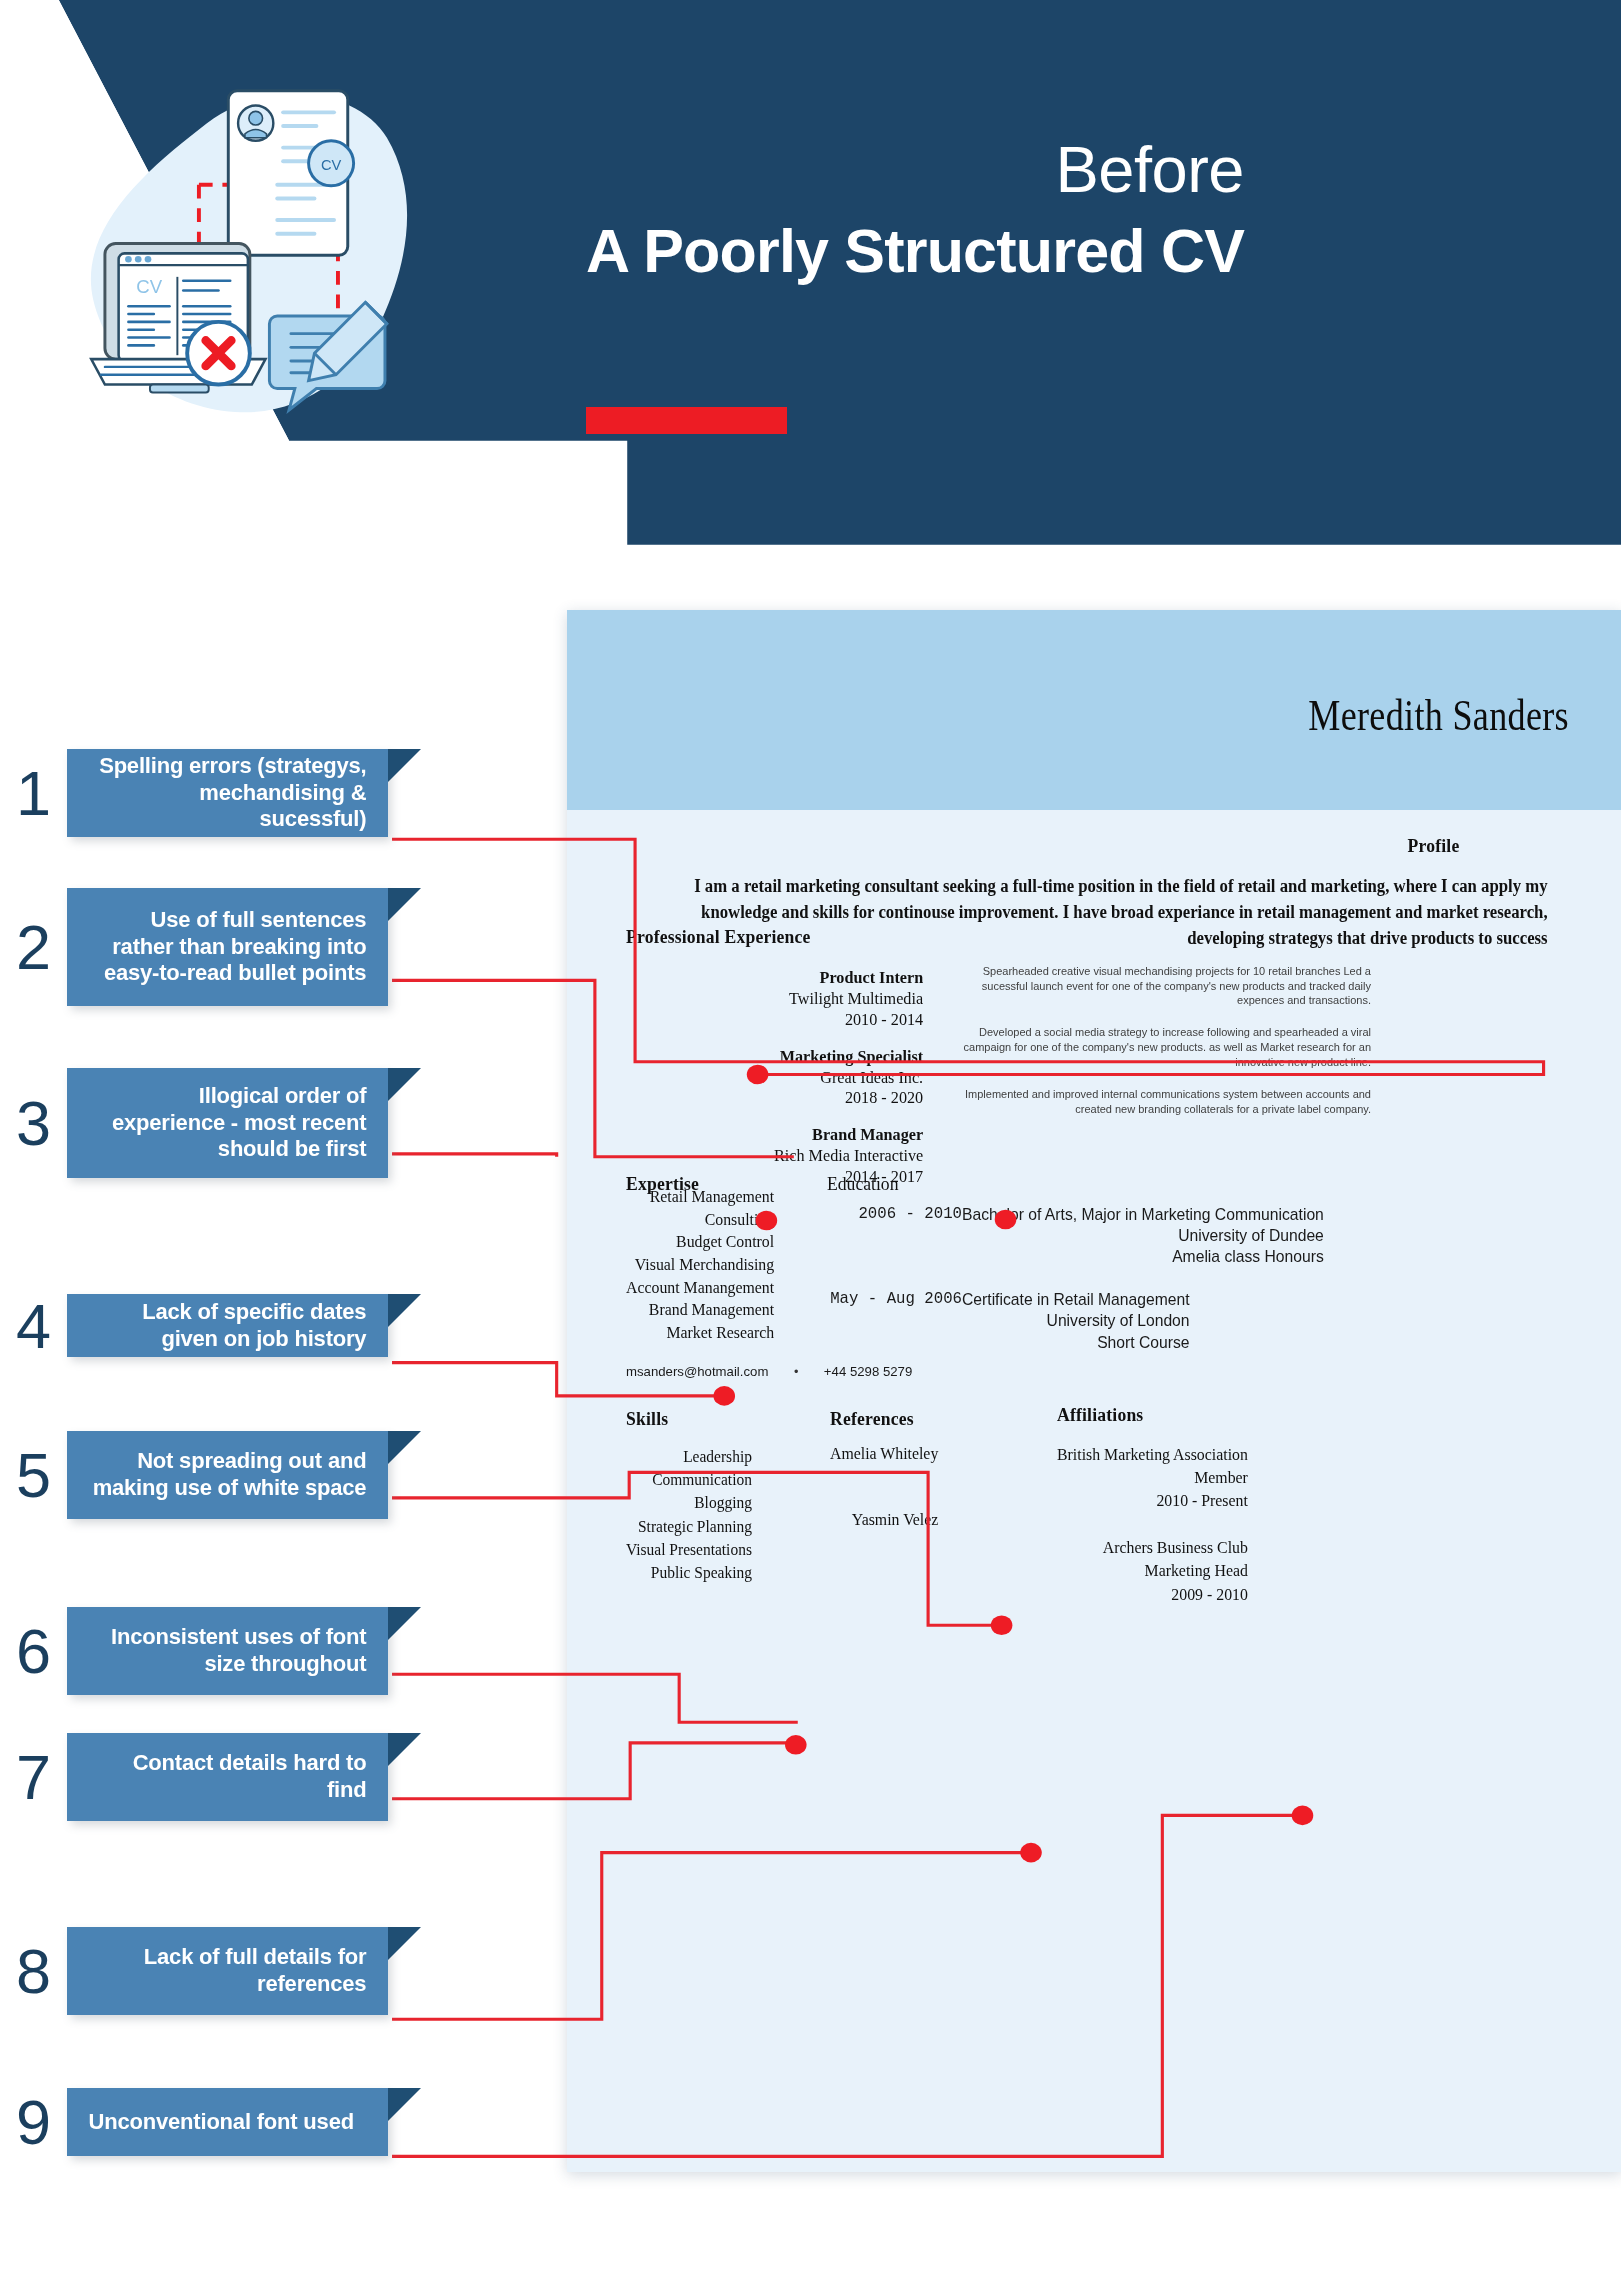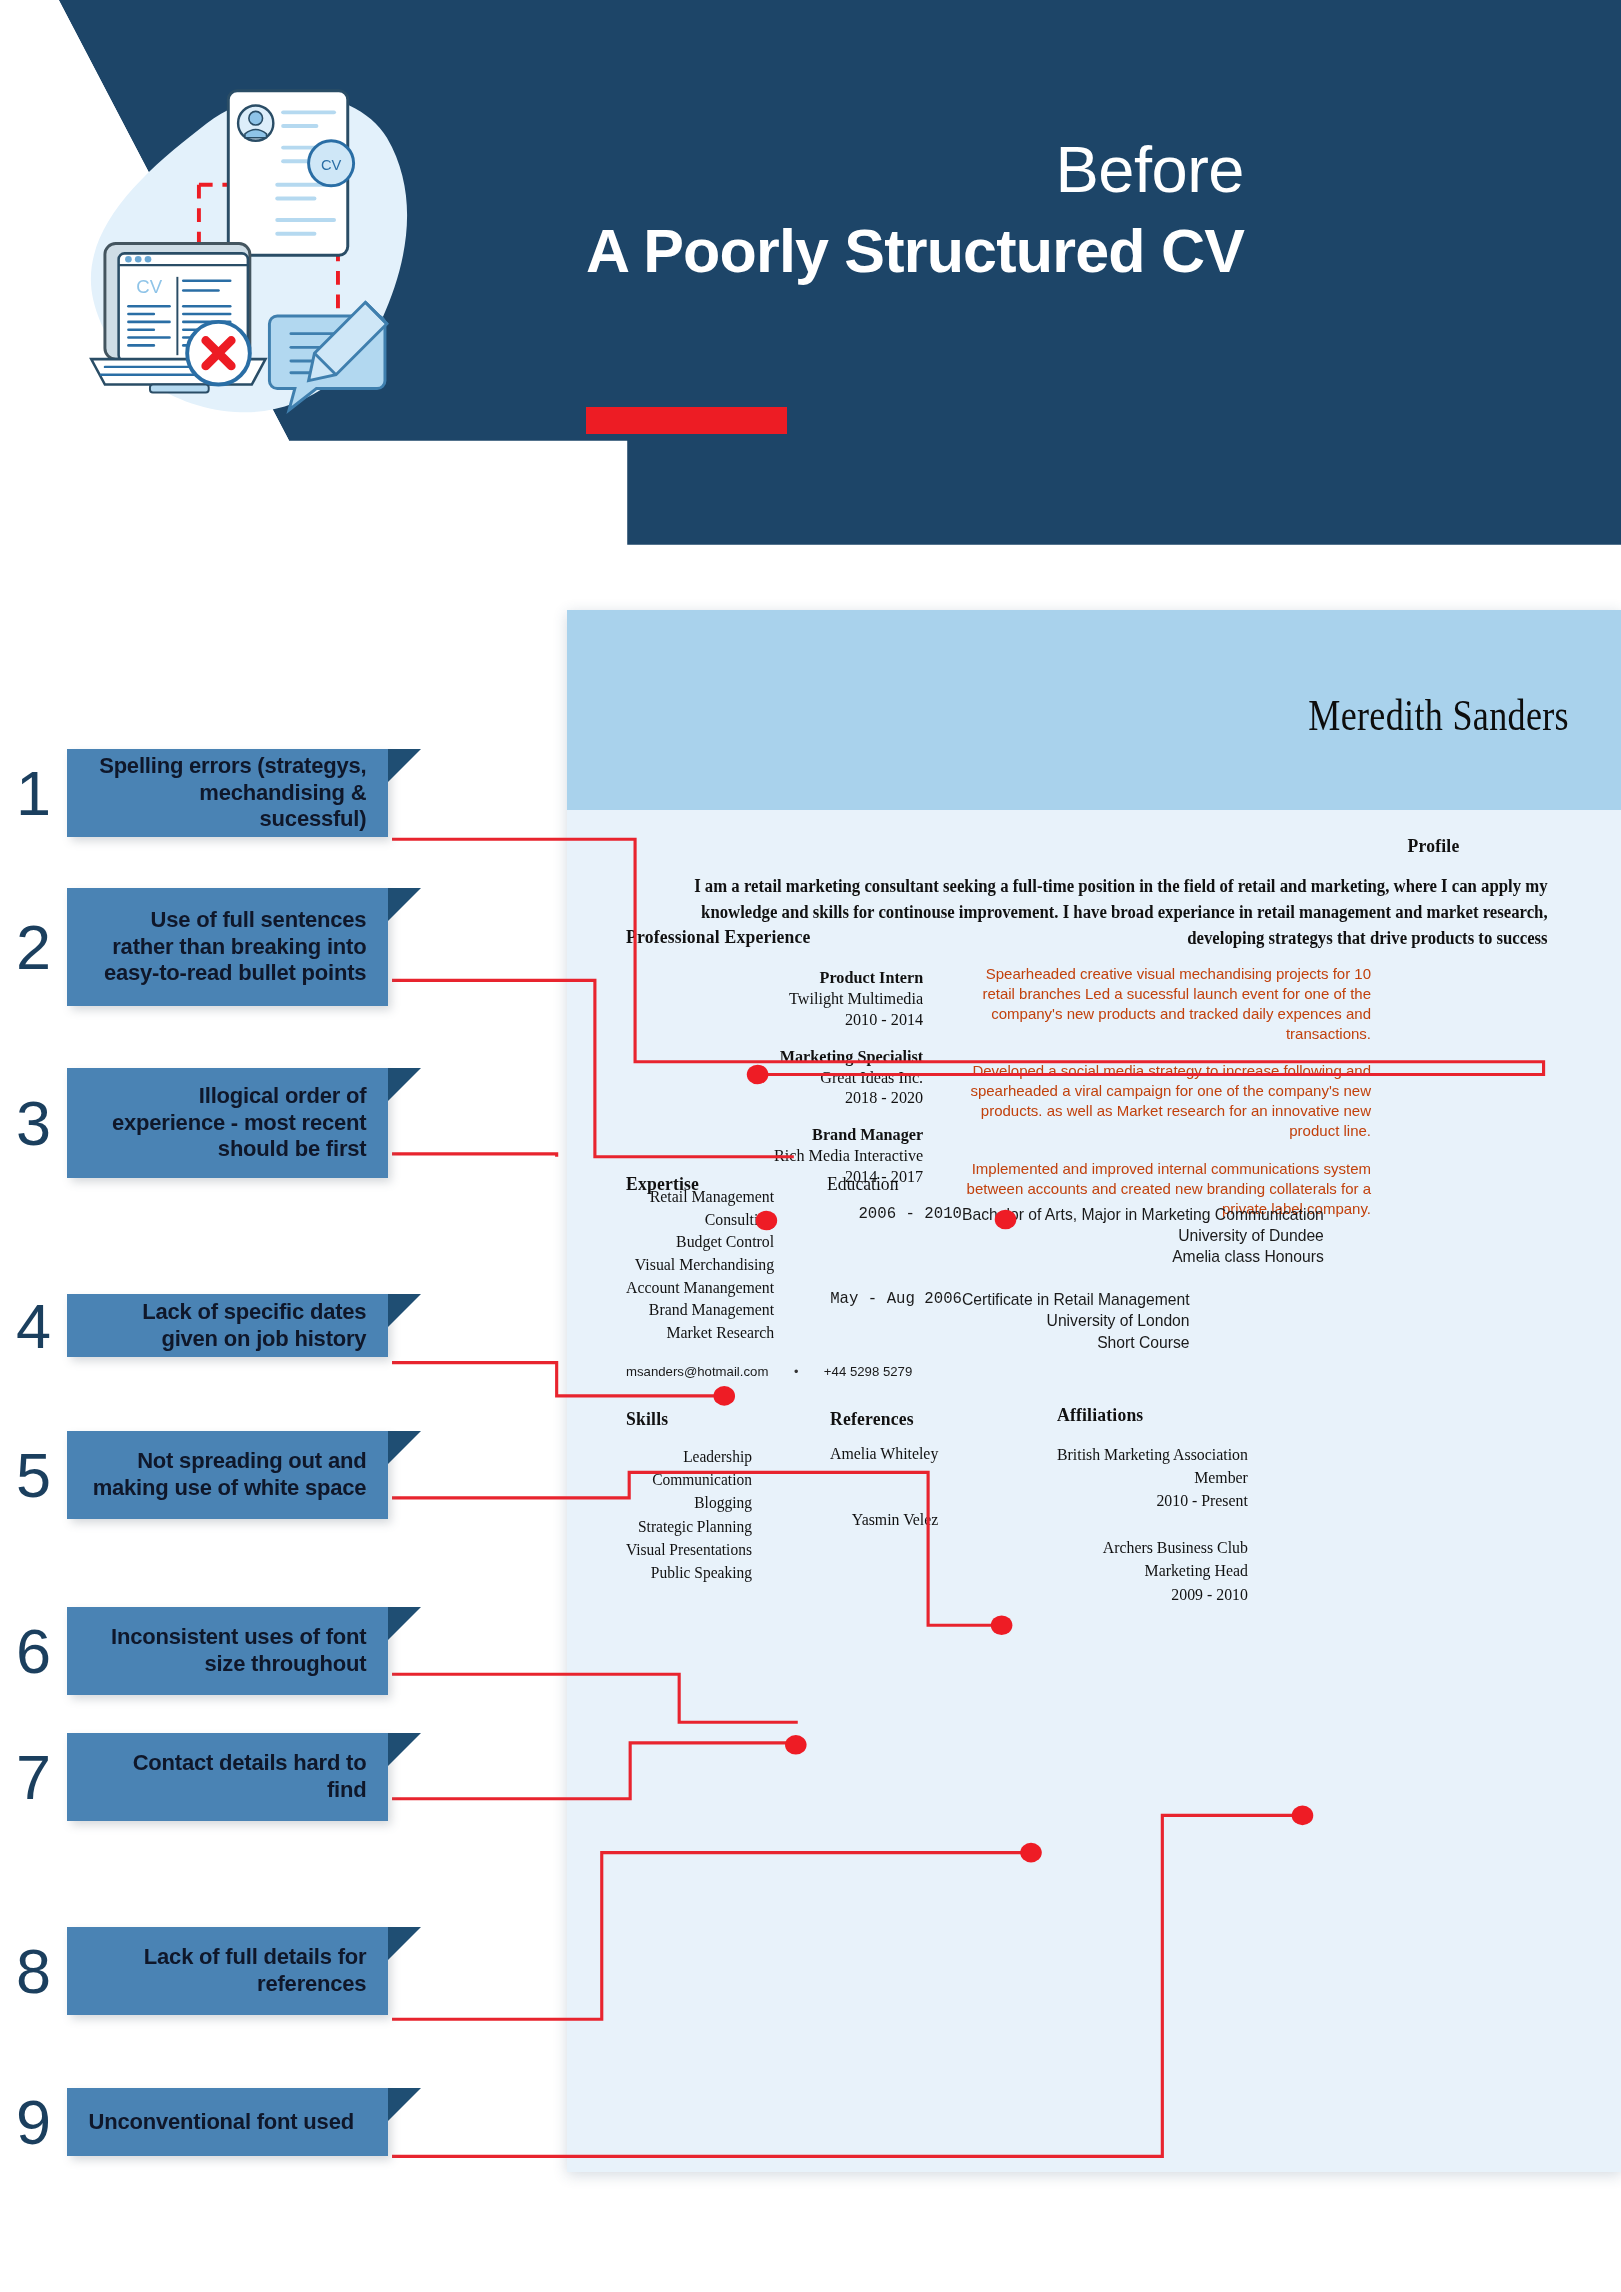--- a/index.html
+++ b/index.html
@@ -125,21 +125,21 @@
   }
   .job-yrs {
     font-family: "Liberation Serif", serif;
     font-size: 17.6px; color: #111; line-height: 1.2; padding-left: 5.9px;
     transform: scaleX(0.92); transform-origin: left center;
   }
 
   .desc-col { position: absolute; left: 392px; top: 154px; width: 412px; }
   .desc-p {
     font-family: "Liberation Sans", sans-serif;
-    font-size: 15px; line-height: 1.33; color: #c2410c;
+    font-size: 11px; line-height: 1.33; color: #404040;
     margin-bottom: 17.6px;
   }
 
   
   .exp-title { position: absolute; left: 59px; top: 363px; font-size: 19.6px; }
   .edu-title {
     position: absolute; left: 260px; top: 363px; font-size: 19.6px;
     font-family: "Liberation Serif", serif; font-weight: 400;
     color: #111; transform: scaleX(0.9); transform-origin: left center;
   }
@@ -202,21 +202,21 @@
   .callout { position: absolute; left: 67px; }
   .callout-box {
     position: relative;
     background: #4a83b4;
     box-shadow: 3.9px 4.9px 8.8px rgba(120,130,140,0.30);
     padding: 18.6px 21.6px;
     width: 321px;
     display: flex; align-items: center;
   }
   .callout-label {
-    color: #0f172a;
+    color: #ffffff;
     font-family: "Liberation Sans", sans-serif;
     font-weight: 700;
     font-size: 22px;
     line-height: 1.22;
     letter-spacing: -0.2px;
   }
   .callout-tail {
     position: absolute; left: 321px; top: 0;
     width: 0; height: 0;
     border-left: 33px solid #1f4e73;

